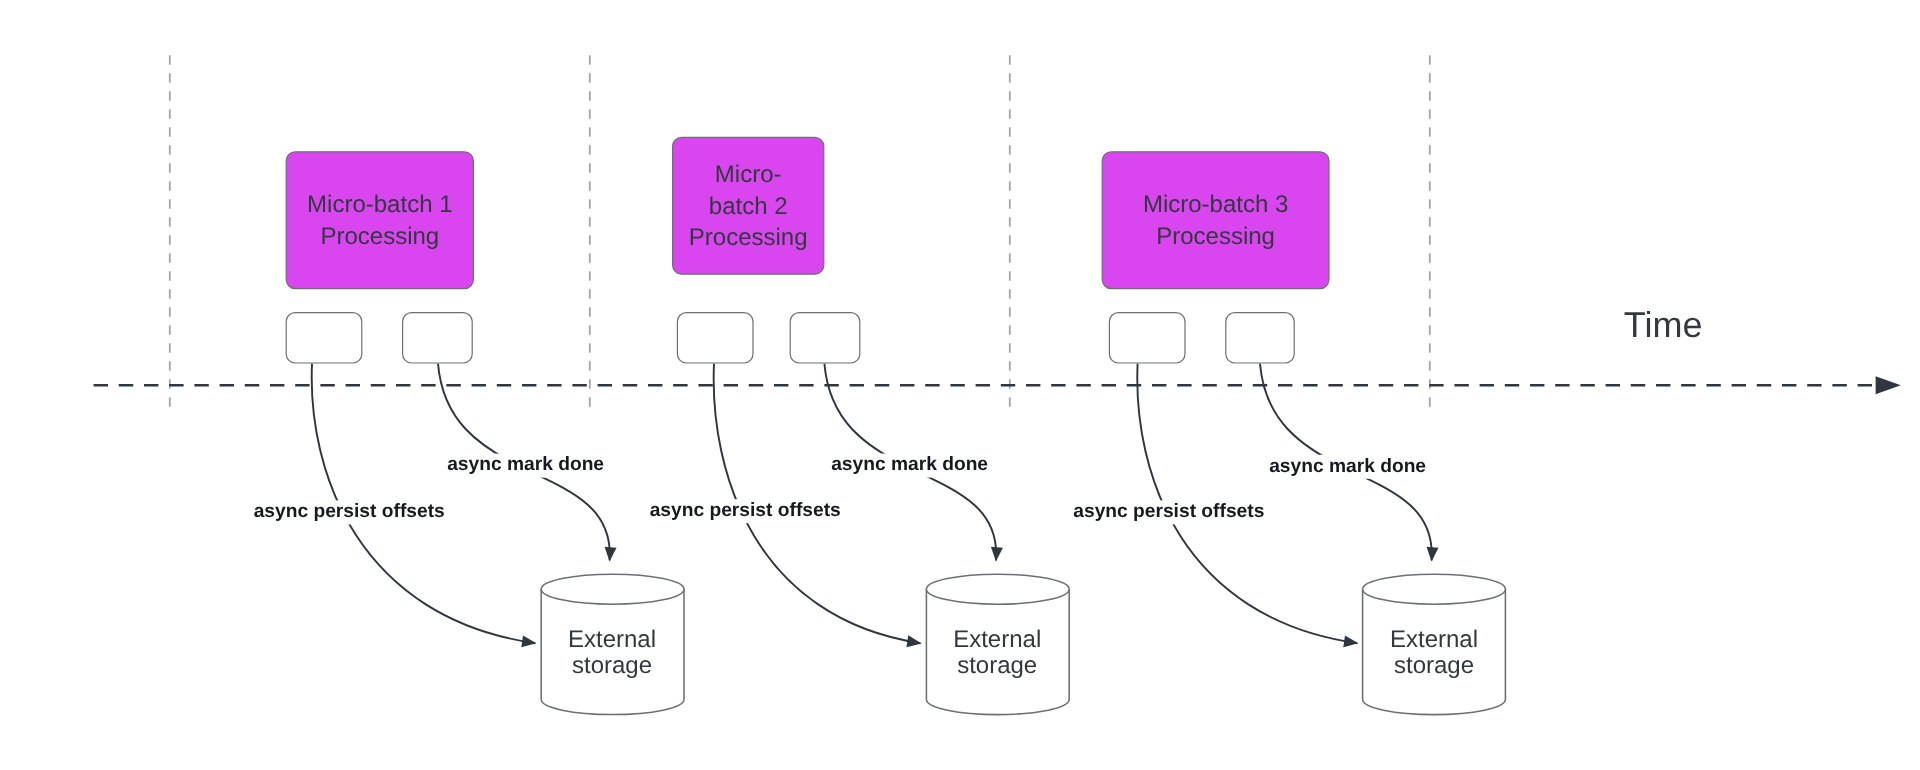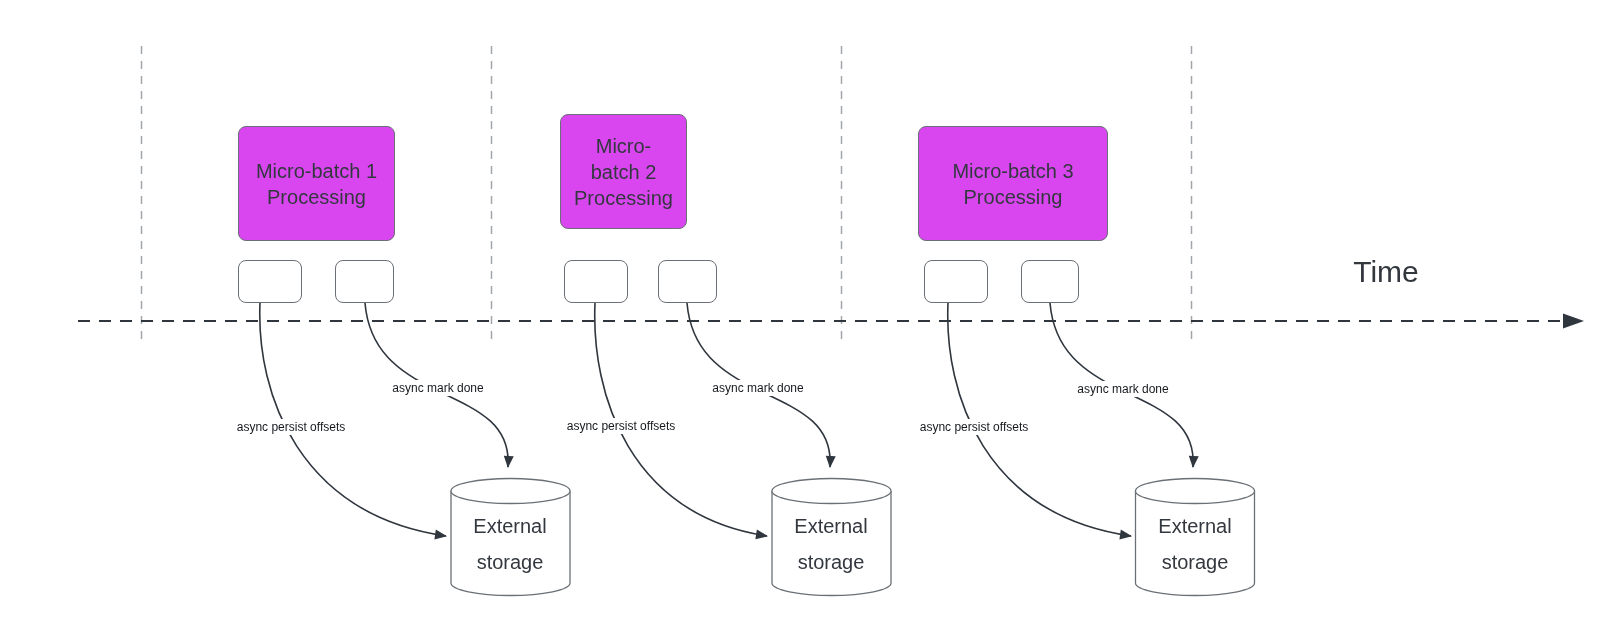--- a/index.html
+++ b/index.html
@@ -35,31 +35,31 @@
   .g1-main{left:238px;top:126px;width:157px;height:115px;}
   .g2-main{left:560px;top:114px;width:127px;height:115px;}
   .g3-main{left:918px;top:126px;width:190px;height:115px;}
   .g1-a{left:238px;} .g1-b{left:335px;width:59px;}
   .g2-a{left:564px;} .g2-b{left:658px;width:59px;}
   .g3-a{left:924px;} .g3-b{left:1021px;width:58px;}
 
   
   .edge-label{
     position:absolute;transform:translate(-50%,-50%);white-space:nowrap;
-    font-size:12px;font-weight:normal;color:var(--label-text);
+    font-size:16px;font-weight:bold;color:var(--label-text);
     background:var(--bg);padding:1px 4px;
   }
   .g1-persist{left:291px;top:427px;} .g1-done{left:438px;top:388px;}
   .g2-persist{left:621px;top:426px;} .g2-done{left:758px;top:388px;}
   .g3-persist{left:974px;top:427px;} .g3-done{left:1123px;top:389px;}
 
   
   .storage-label{
     position:absolute;width:110px;text-align:center;
-    font-size:20px;line-height:36px;color:var(--text);
+    font-size:20px;line-height:22px;color:var(--text);
     transform:translate(-50%,-50%);
   }
   .g1-storage{left:510px;top:544px;} .g2-storage{left:831px;top:544px;} .g3-storage{left:1195px;top:544px;}
 
   
   .time-label{
     position:absolute;left:1386px;top:272px;transform:translate(-50%,-50%);
     font-size:30px;color:var(--text);white-space:nowrap;
   }
 </style>

